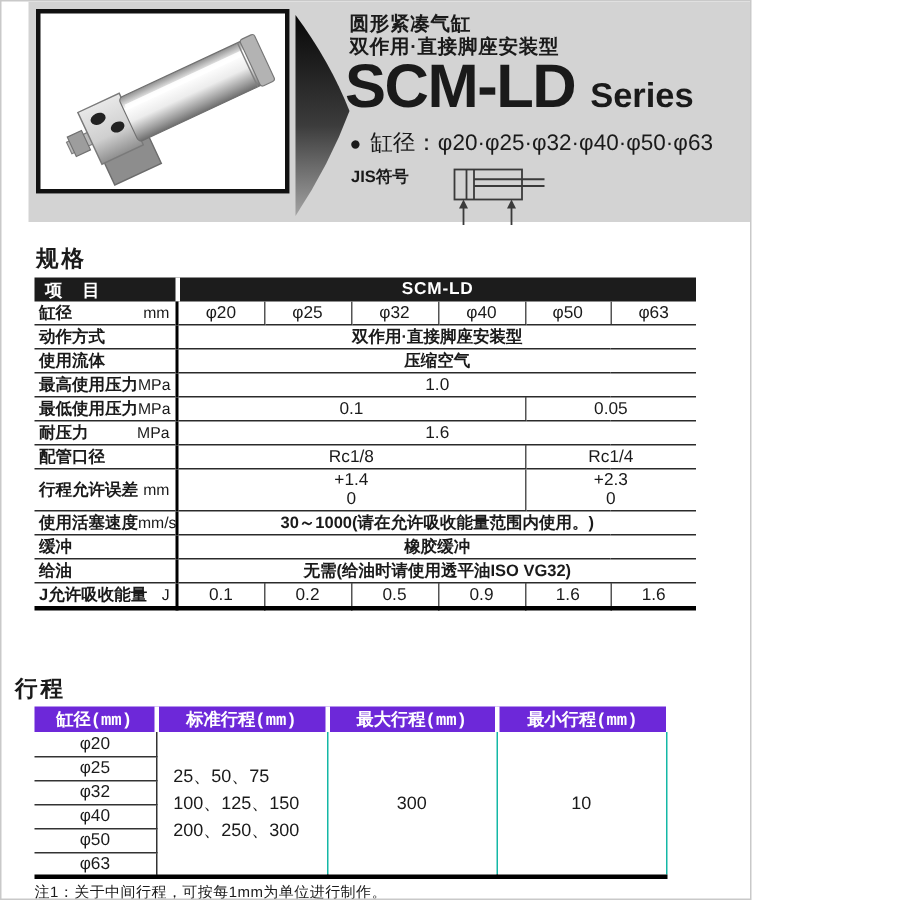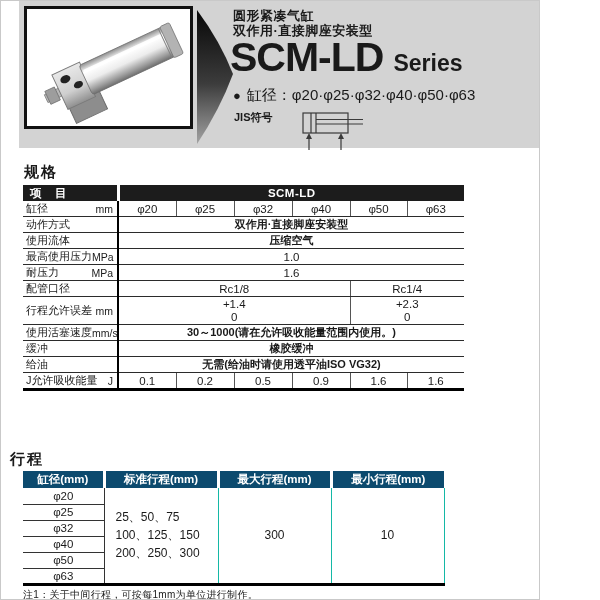--- a/index.html
+++ b/index.html
@@ -1,19 +1,19 @@
 <!DOCTYPE html>
 <html><head>
 <meta charset="utf-8">
 <style>
   * { margin:0; padding:0; box-sizing:border-box; }
   html,body { background:#fff; }
   body { font-family:"Liberation Sans","DejaVu Sans",sans-serif; color:#1a1a1a; }
   .page {
-    position:relative; width:540px; height:600px; background:#fff;
+    position:relative; width:501px; height:600px; background:#fff;
     border:1px solid #c9c9c9; overflow:hidden;
   }
   
   .banner { position:absolute; left:18px; top:0; width:567px; height:147px; background:#d3d3d3; }
   .photo-box {
     position:absolute; left:23px; top:5px; width:169px; height:123px;
     background:#fff; border:3px solid #111;
   }
   .photo-box svg { display:block; width:100%; height:100%; }
   .arrow-wrap { position:absolute; left:191px; top:5px; width:46px; height:141px; }
@@ -34,33 +34,33 @@
   table { border-collapse:collapse; table-layout:fixed; }
   .spec-table { position:absolute; left:22px; top:184px; width:441px; border-bottom:3px solid #000; font-size:11px; }
   .spec-table th {
     background:#1c1c1c; color:#fff; height:16px; font-size:11.5px; font-weight:bold; padding:0;
   }
   .spec-table th.lbl-h { text-align:left; padding-left:7px; letter-spacing:1px;margin-left:16px; }
   .spec-table th.ser-h { text-align:center; border-left:3px solid #fff; letter-spacing:.5px; }
   .spec-table td { height:15px; border-bottom:1px solid #2b2b2b; text-align:center; padding:0 2px; }
   .spec-table td.lbl { border-right:2px solid #000; text-align:left; padding:0; }
   .spec-table td.lbl .lblrow { display:flex; justify-content:space-between; align-items:center; padding:0 4px 0 3px; }
-  .spec-table td.lbl .lbl-t { font-weight:normal; white-space:nowrap; }
+  .spec-table td.lbl .lbl-t { font-weight:bold; white-space:nowrap; }
   .spec-table td.lbl .lbl-u { font-weight:normal; font-size:10.5px; }
   .spec-table td.txt { font-weight:bold; }
   .spec-table td.num { font-weight:normal; font-size:11.5px; }
   .spec-table td.bl  { border-left:1px solid #555; }
   .spec-table tr.tall td { height:28px; }
   .spec-table tr.tall td .tl { line-height:13px; font-size:11.5px; }
   .spec-table tr:last-child td { border-bottom:none;text-align:center; }
   
   .stroke-table { position:absolute; left:22px; top:470px; width:421px; border-bottom:3px solid #000; font-size:11.5px; }
   .stroke-table th {
-    background:#0c4a6e; color:#fff; height:17px; font-size:11.5px; font-weight:bold;
-    text-align:center; padding:0; border-left:3px solid #fff;
+    background:#6d28d9; color:#fff; height:17px; font-size:11.5px; font-weight:bold;
+    text-align:center; padding:0; border-left:3px solid #fff;font-family:Liberation Mono, monospace;
   }
   .stroke-table th:first-child { border-left:none; }
   .stroke-table td { height:16px; padding:0; }
   .stroke-table td.bore { text-align:center; border-bottom:1px solid #333; border-right:1px solid #333; font-weight:normal; }
   .stroke-table tr:last-child td.bore { border-bottom:none; }
   .stroke-table td.mcell { border-right:1px solid #14b8a6; vertical-align:middle; }
   .stroke-table td.std { text-align:left; padding-left:11px; font-size:12px; }
   .stroke-table td.std .sl { line-height:18px; }
   .stroke-table td.cnum { text-align:center; font-size:12px; }
   
@@ -199,20 +199,30 @@
             <div class="lblrow">
               <span class="lbl-t">最高使用压力</span>
               <span class="lbl-u">MPa</span>
             </div>
           </td>
       <td class="num" colspan="6">1.0</td>
     </tr>
     <tr>
       <td class="lbl">
             <div class="lblrow">
+              <span class="lbl-t">最低使用压力</span>
+              <span class="lbl-u">MPa</span>
+            </div>
+          </td>
+      <td class="num" colspan="4">0.1</td>
+      <td class="num bl" colspan="2">0.05</td>
+    </tr>
+    <tr>
+      <td class="lbl">
+            <div class="lblrow">
               <span class="lbl-t">耐压力</span>
               <span class="lbl-u">MPa</span>
             </div>
           </td>
       <td class="num" colspan="6">1.6</td>
     </tr>
     <tr>
       <td class="lbl">
             <div class="lblrow">
               <span class="lbl-t">配管口径</span>

